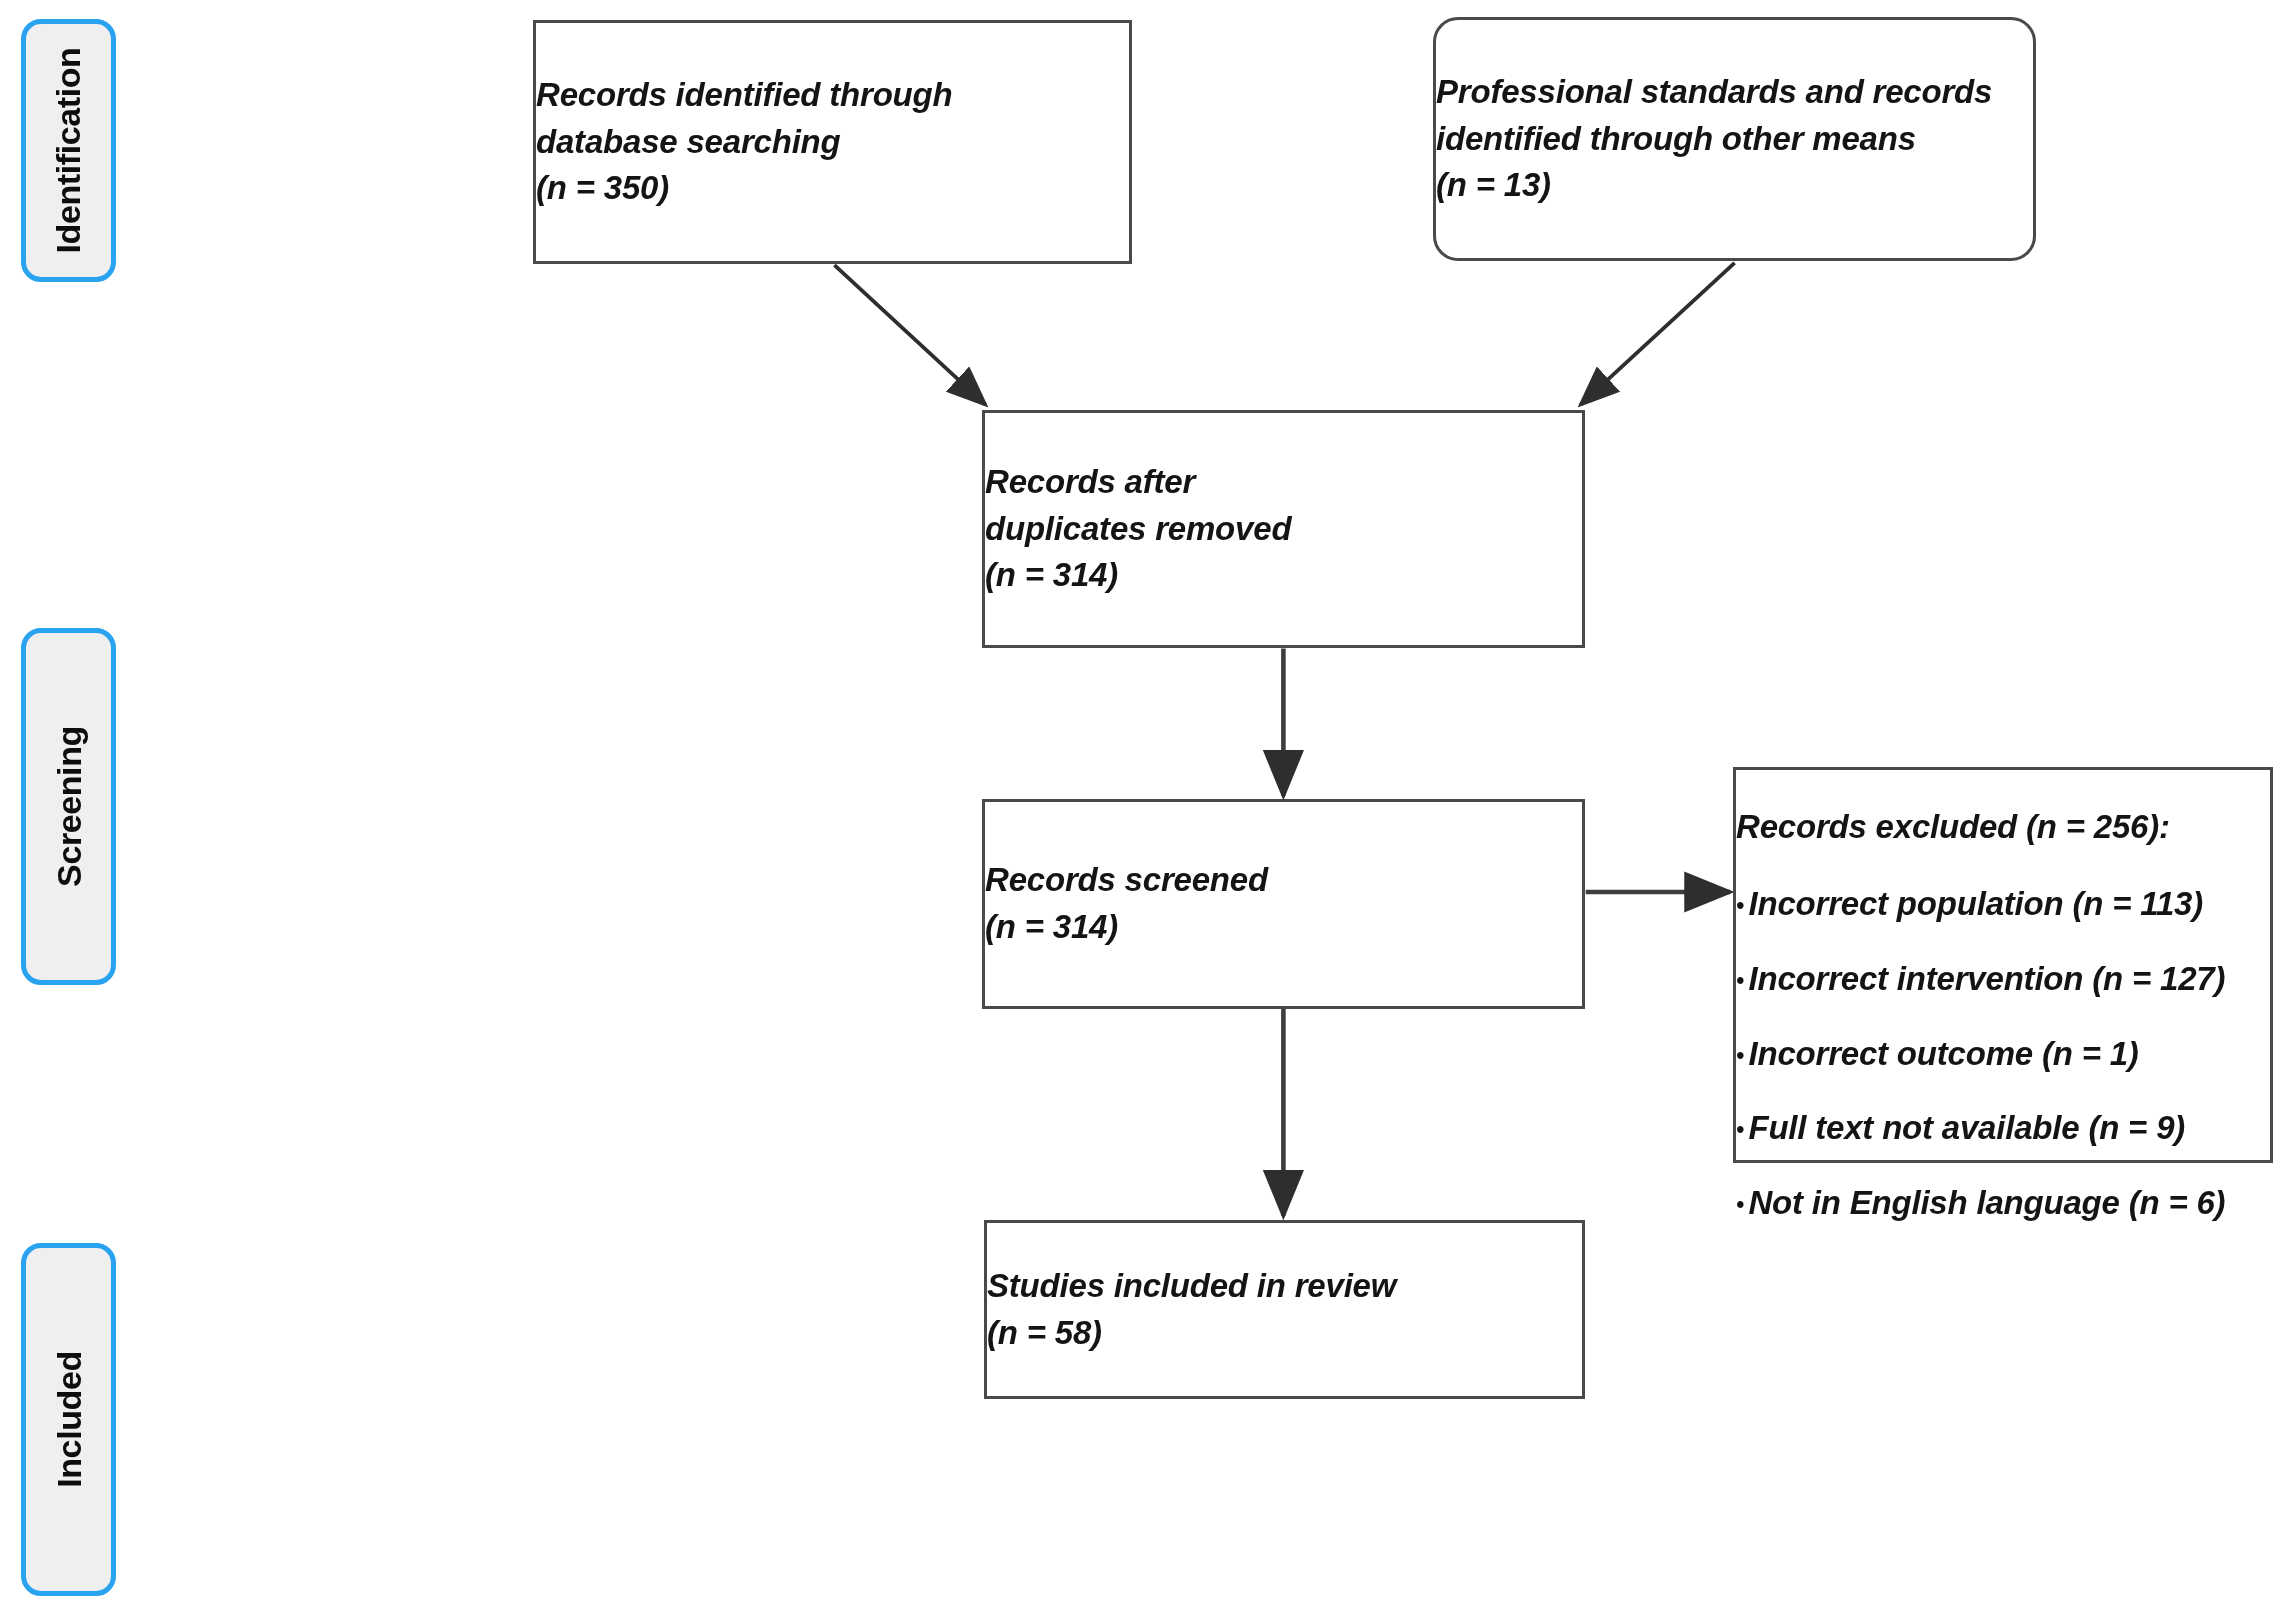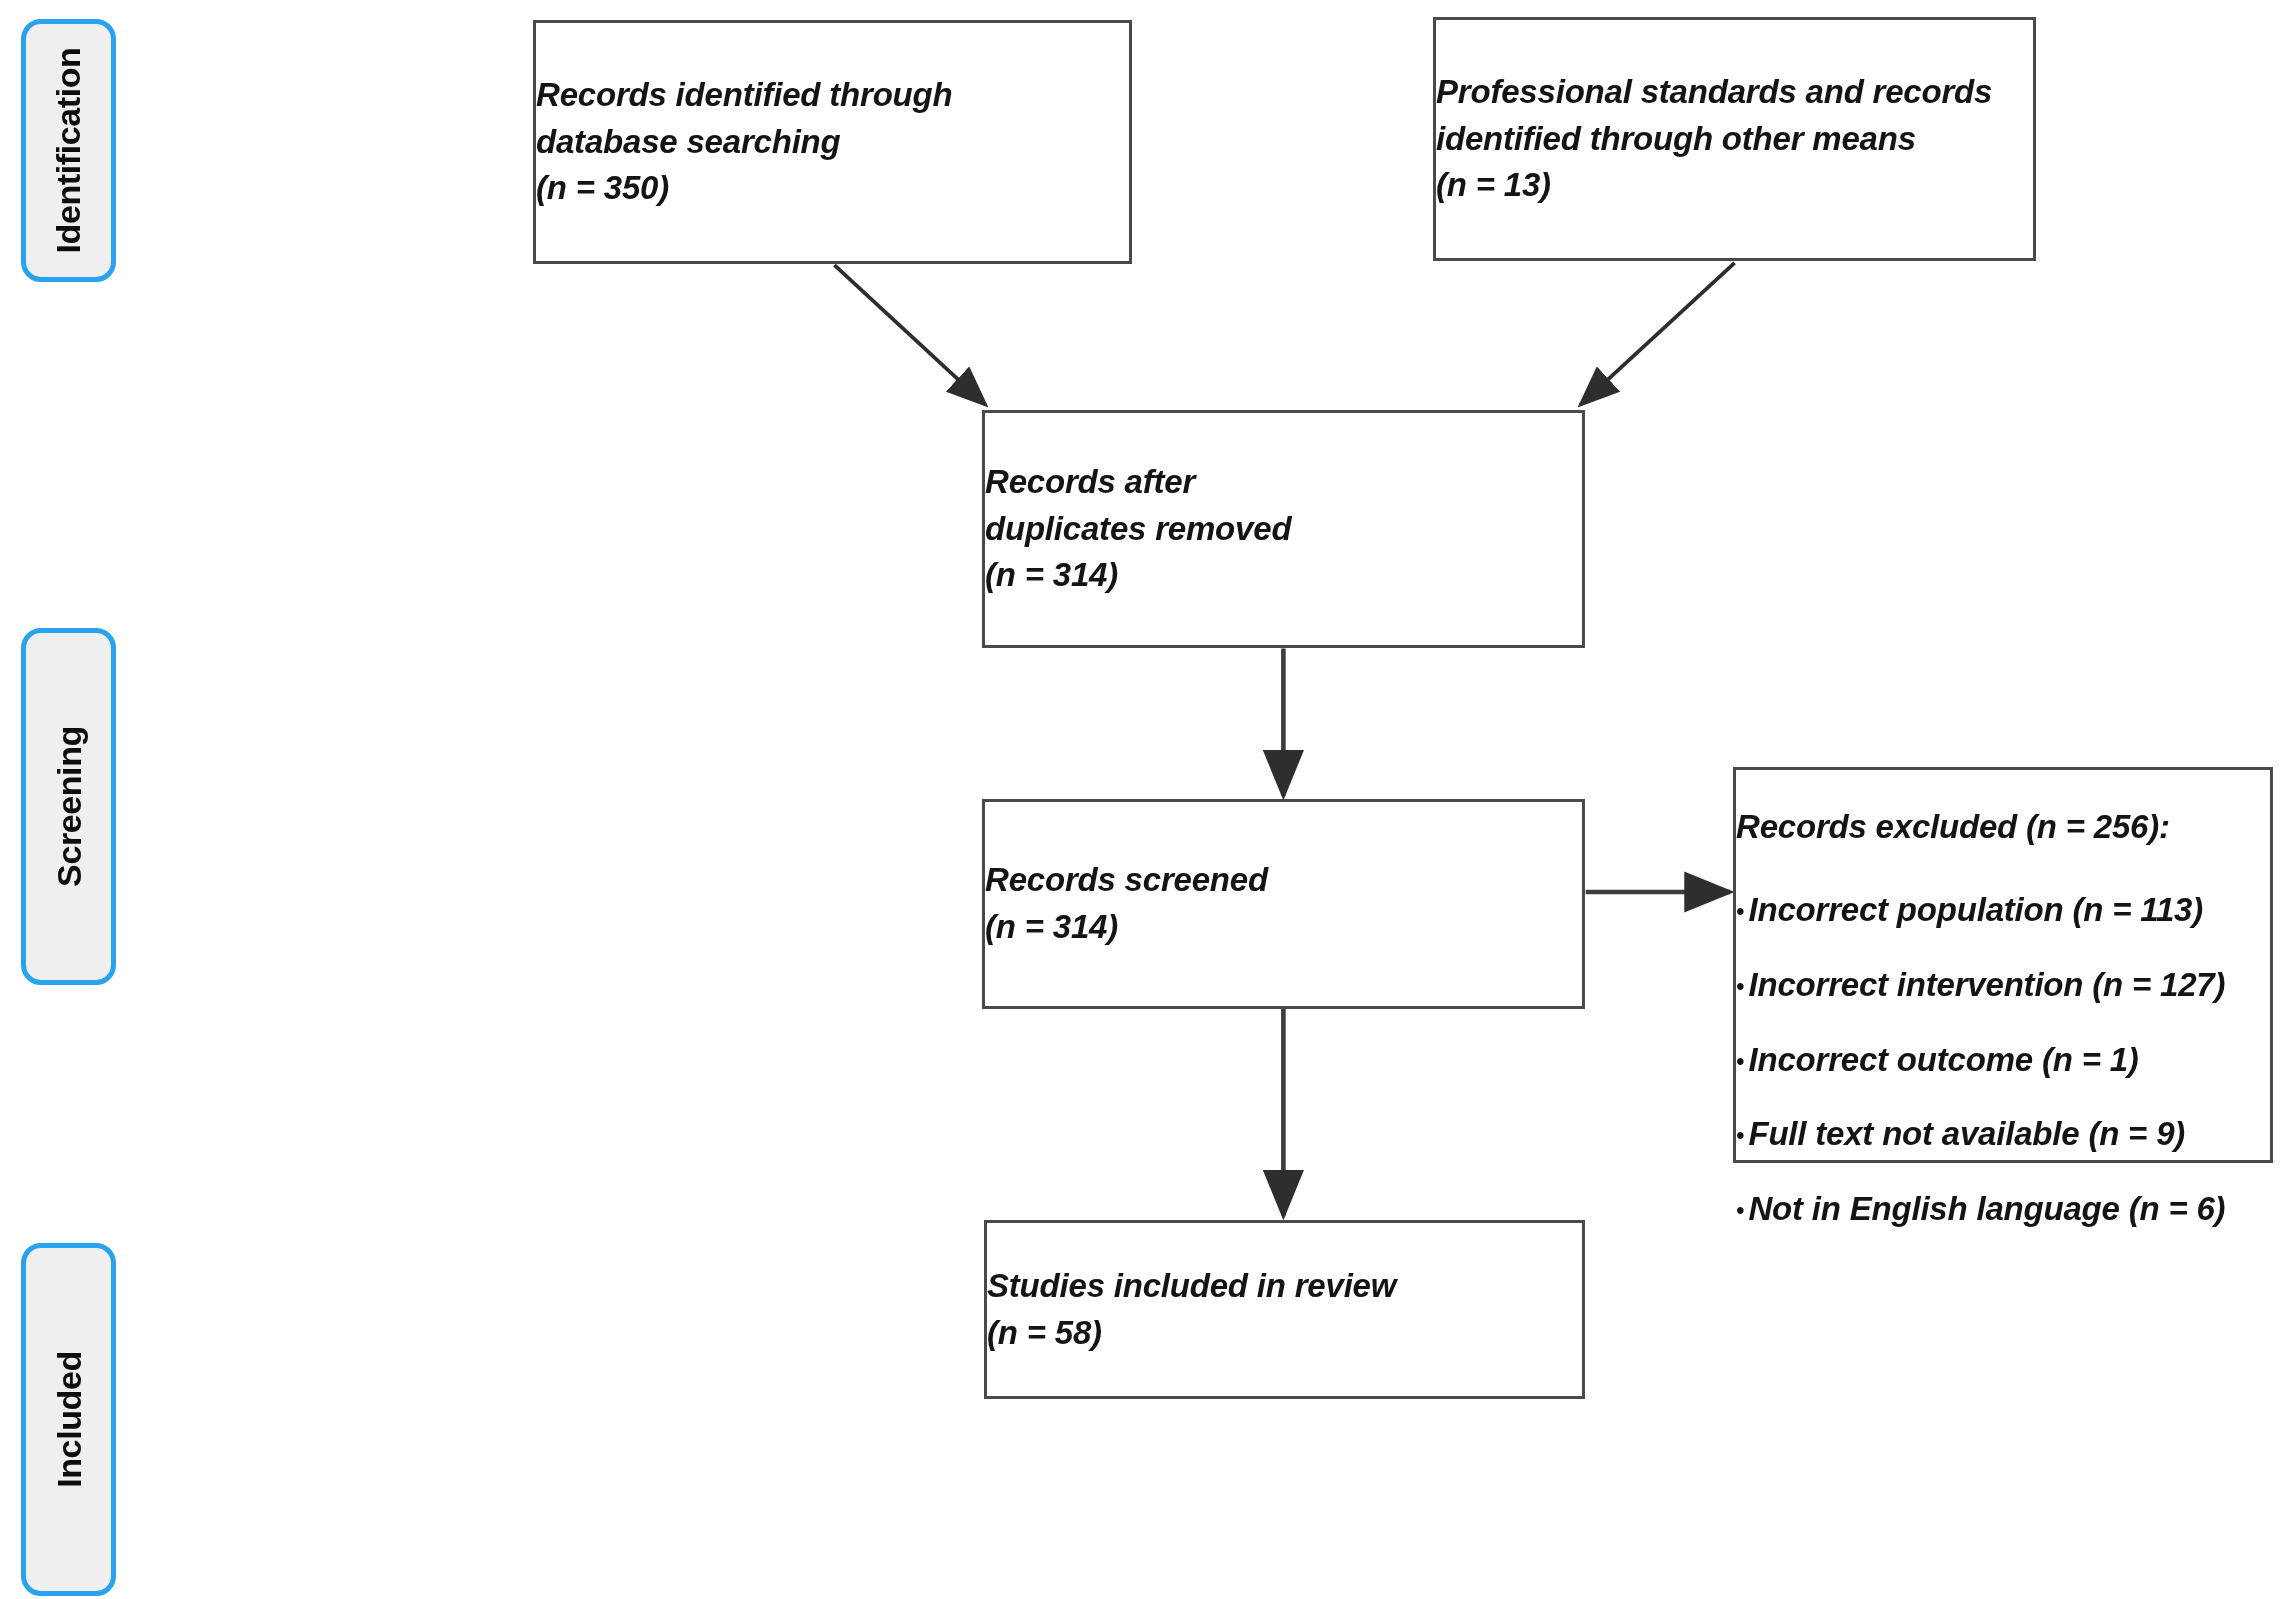--- a/index.html
+++ b/index.html
@@ -65,21 +65,21 @@
   }
 
   
   .excl-head {
     font-size: 33px;
     font-weight: 700;
     color: #141414;
     line-height: 1.42;
     white-space: nowrap;
     letter-spacing: -0.2px;
-    margin-bottom: 8px;
+    margin-bottom: 2px;
   }
   .excl-item {
     font-size: 33px;
     font-weight: 700;
     color: #141414;
     line-height: 1.42;
     white-space: nowrap;
     letter-spacing: -0.2px;
     margin-top: 28px;
   }
@@ -133,21 +133,21 @@
 
     <line x1="1681" y1="1287" x2="1681" y2="1592" stroke="#3d3d3d" stroke-width="6" marker-end="url(#arrowhead)"></line>
   </svg>
 
   <div class="flow-box" style="left:533px; top:20px; width:599px; height:244px;">
     <div class="line">Records identified through</div>
     <div class="line">database searching</div>
     <div class="line count">(n = 350)</div>
   </div>
 
-  <div class="flow-box" style="left:1433px; top:17px; width:603px; height:244px;">
+  <div class="flow-box" style="left:1433px; top:17px; width:603px; height:244px;border-radius:25px;">
     <div class="line">Professional standards and records</div>
     <div class="line">identified through other means</div>
     <div class="line count">(n = 13)</div>
   </div>
 
   <div class="flow-box" style="left:982px; top:410px; width:603px; height:238px;">
     <div class="line">Records after</div>
     <div class="line">duplicates removed</div>
     <div class="line count">(n = 314)</div>
   </div>

